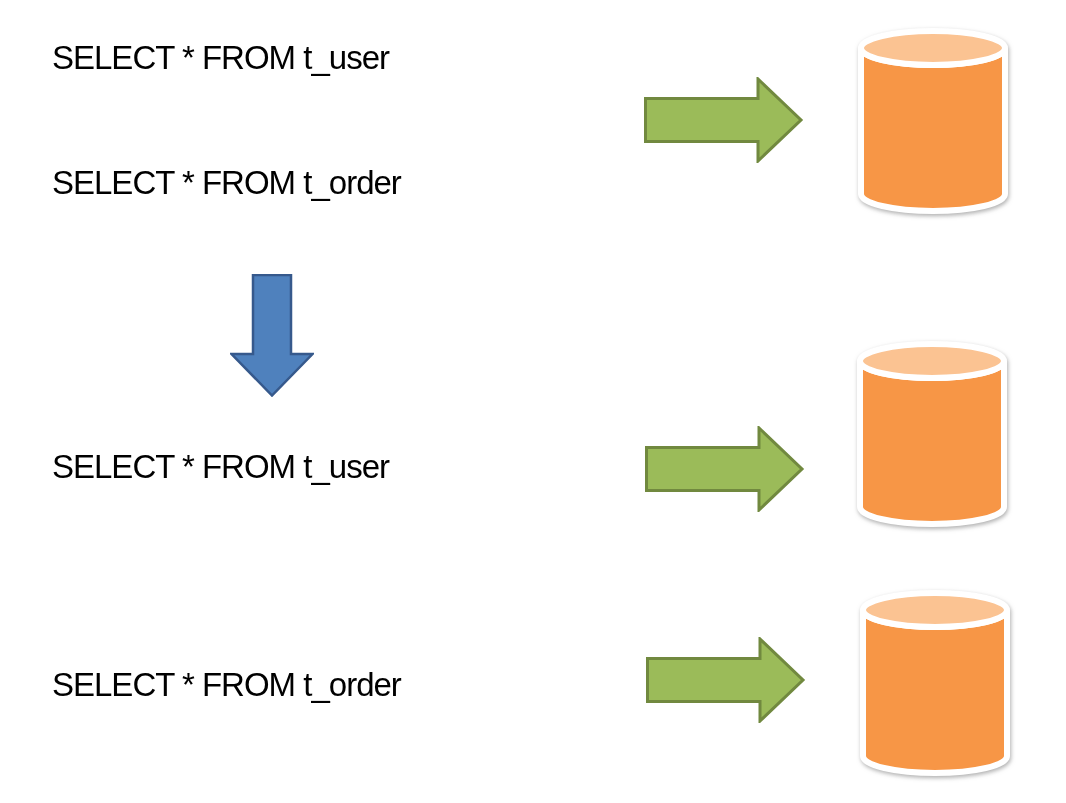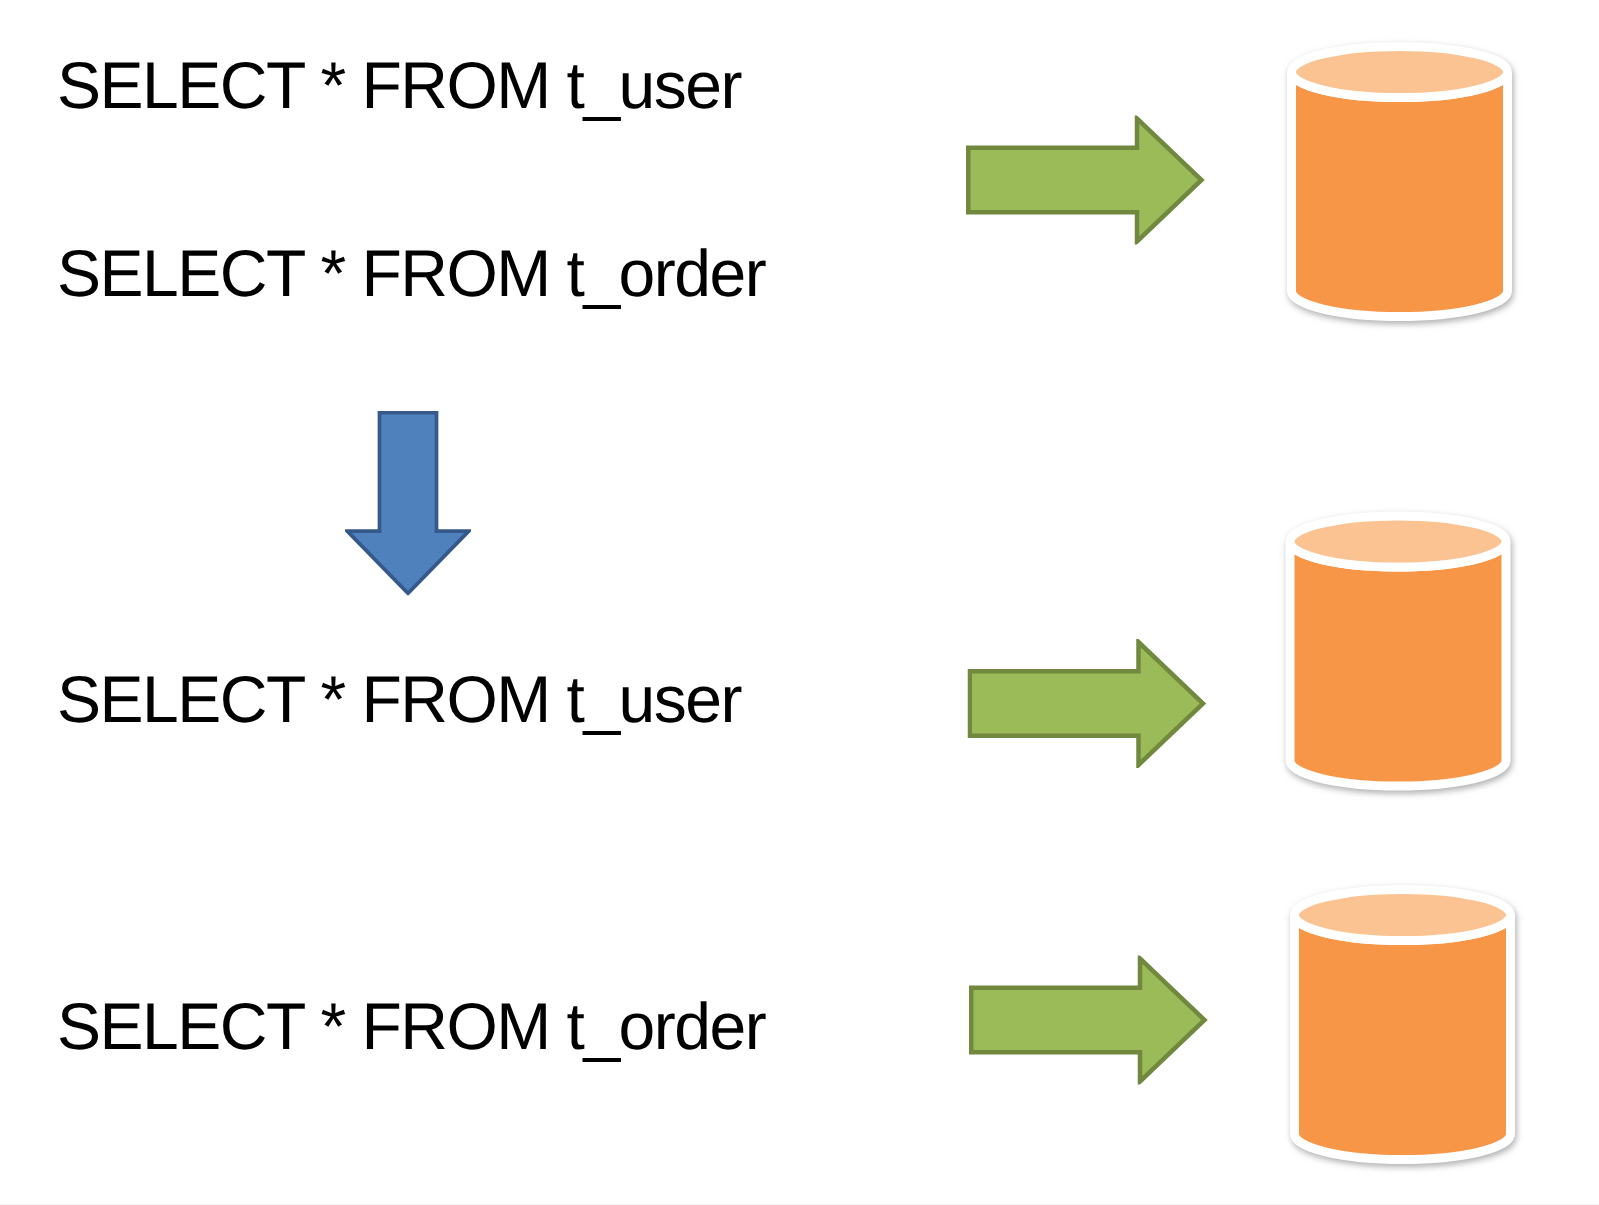--- a/index.html
+++ b/index.html
@@ -17,22 +17,22 @@
   .canvas{
     position:relative;
     width:1066px;
     height:803px;
     background:var(--bg-color);
     overflow:hidden;
     font-family:"Liberation Sans",sans-serif;
   }
   .sql{
     position:absolute;
-    left:38px;
-    font-size:44px;
+    left:52px;
+    font-size:33px;
     line-height:48px;
     letter-spacing:-1px;
     color:var(--text-color);
     white-space:nowrap;
   }
   .q1{top:34px;}
   .q2{top:159px;}
   .q3{top:443px;}
   .q4{top:661px;}
   .shape{position:absolute;display:block;}

